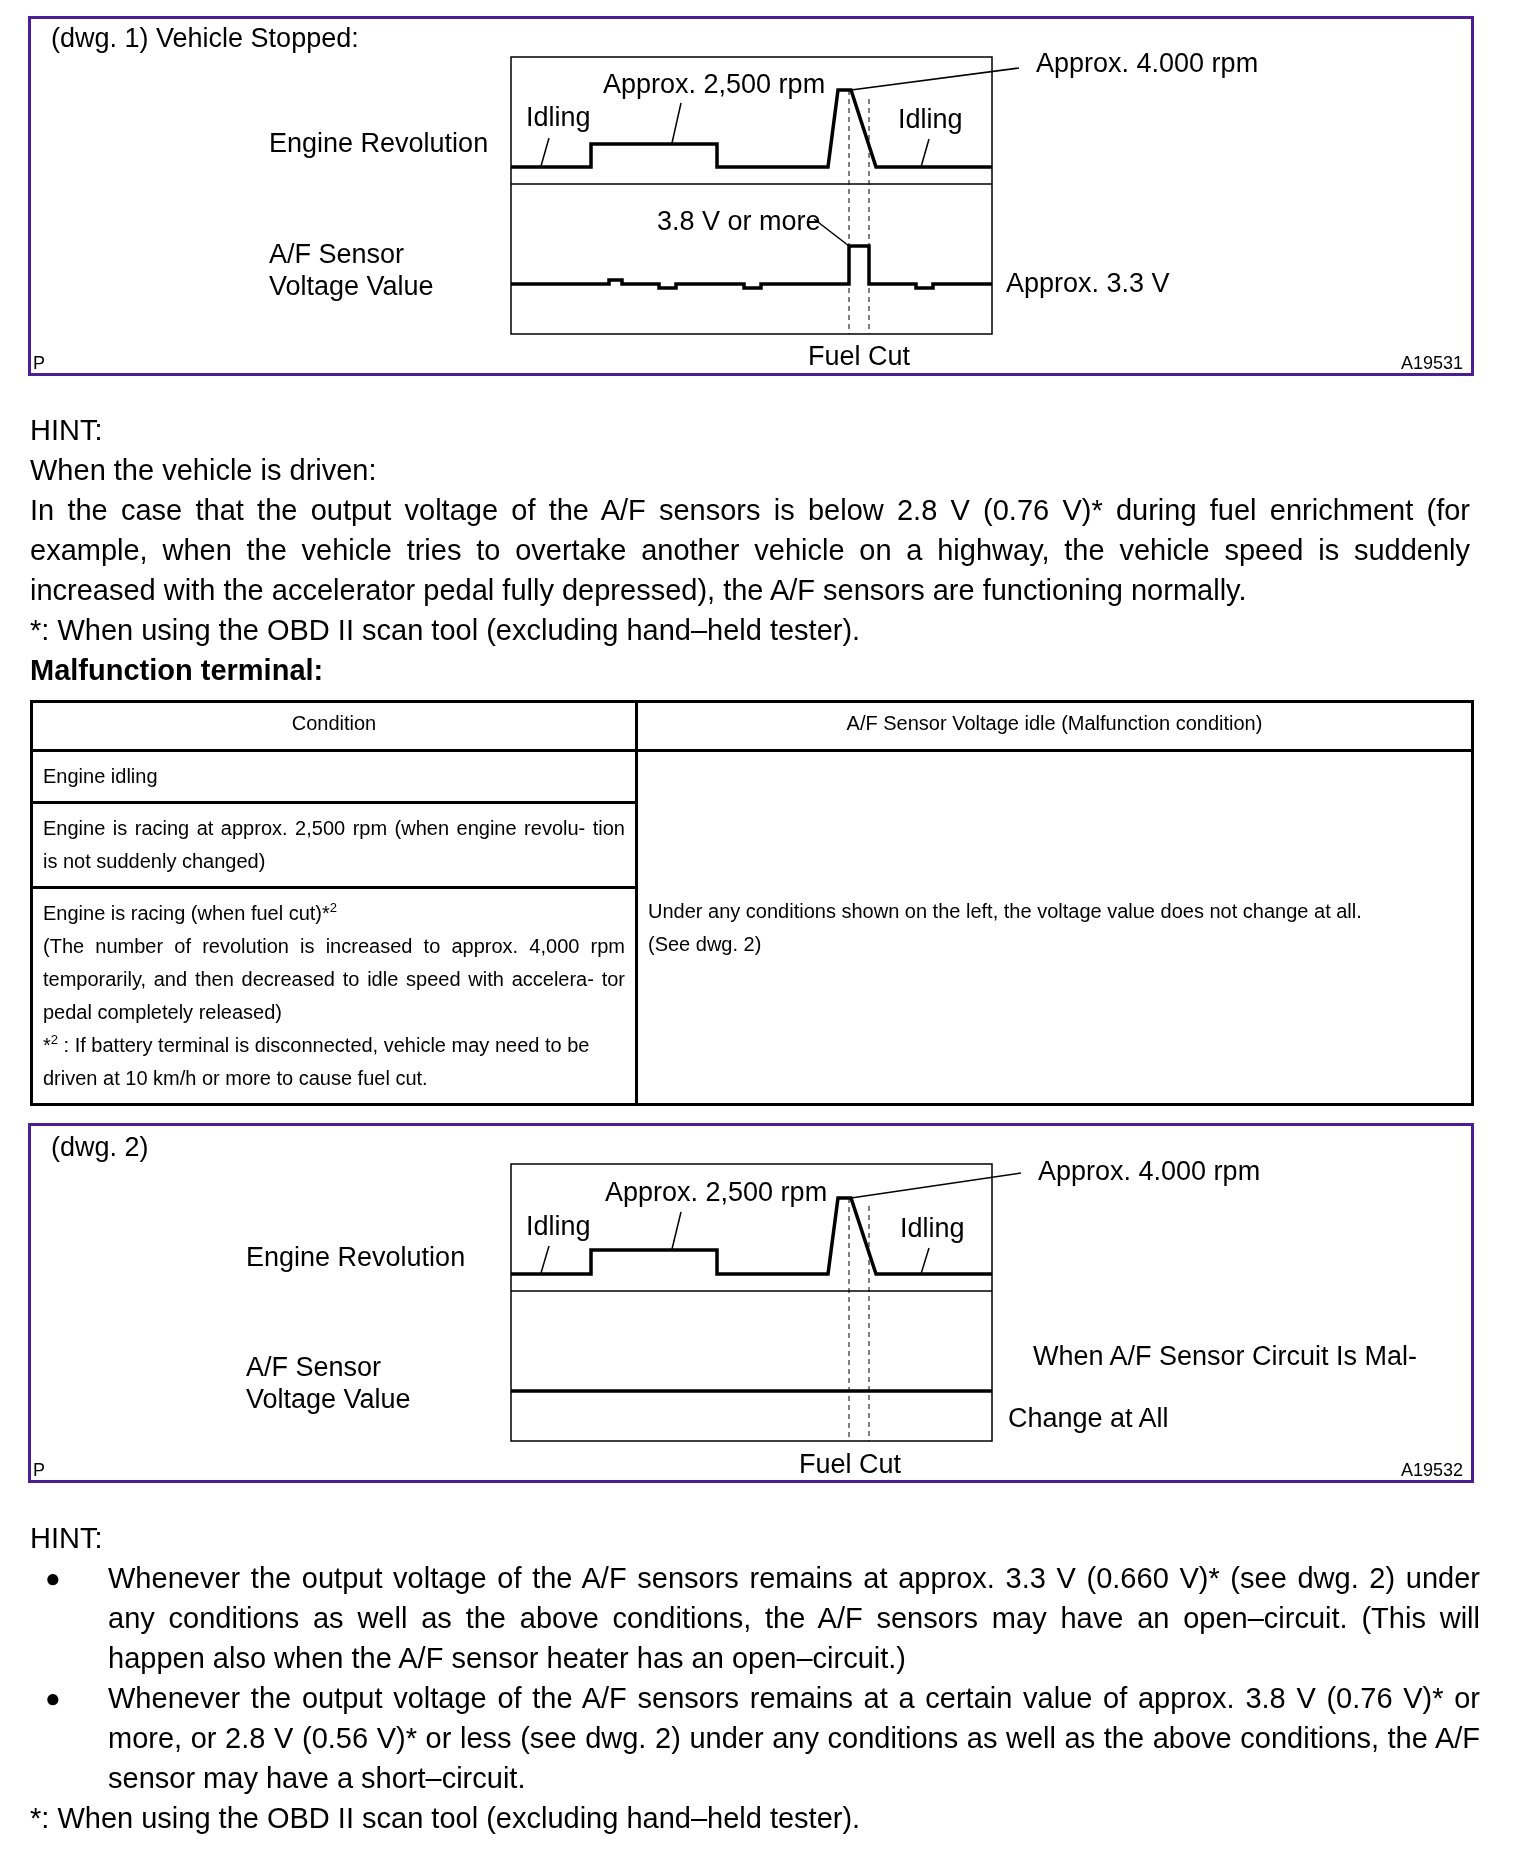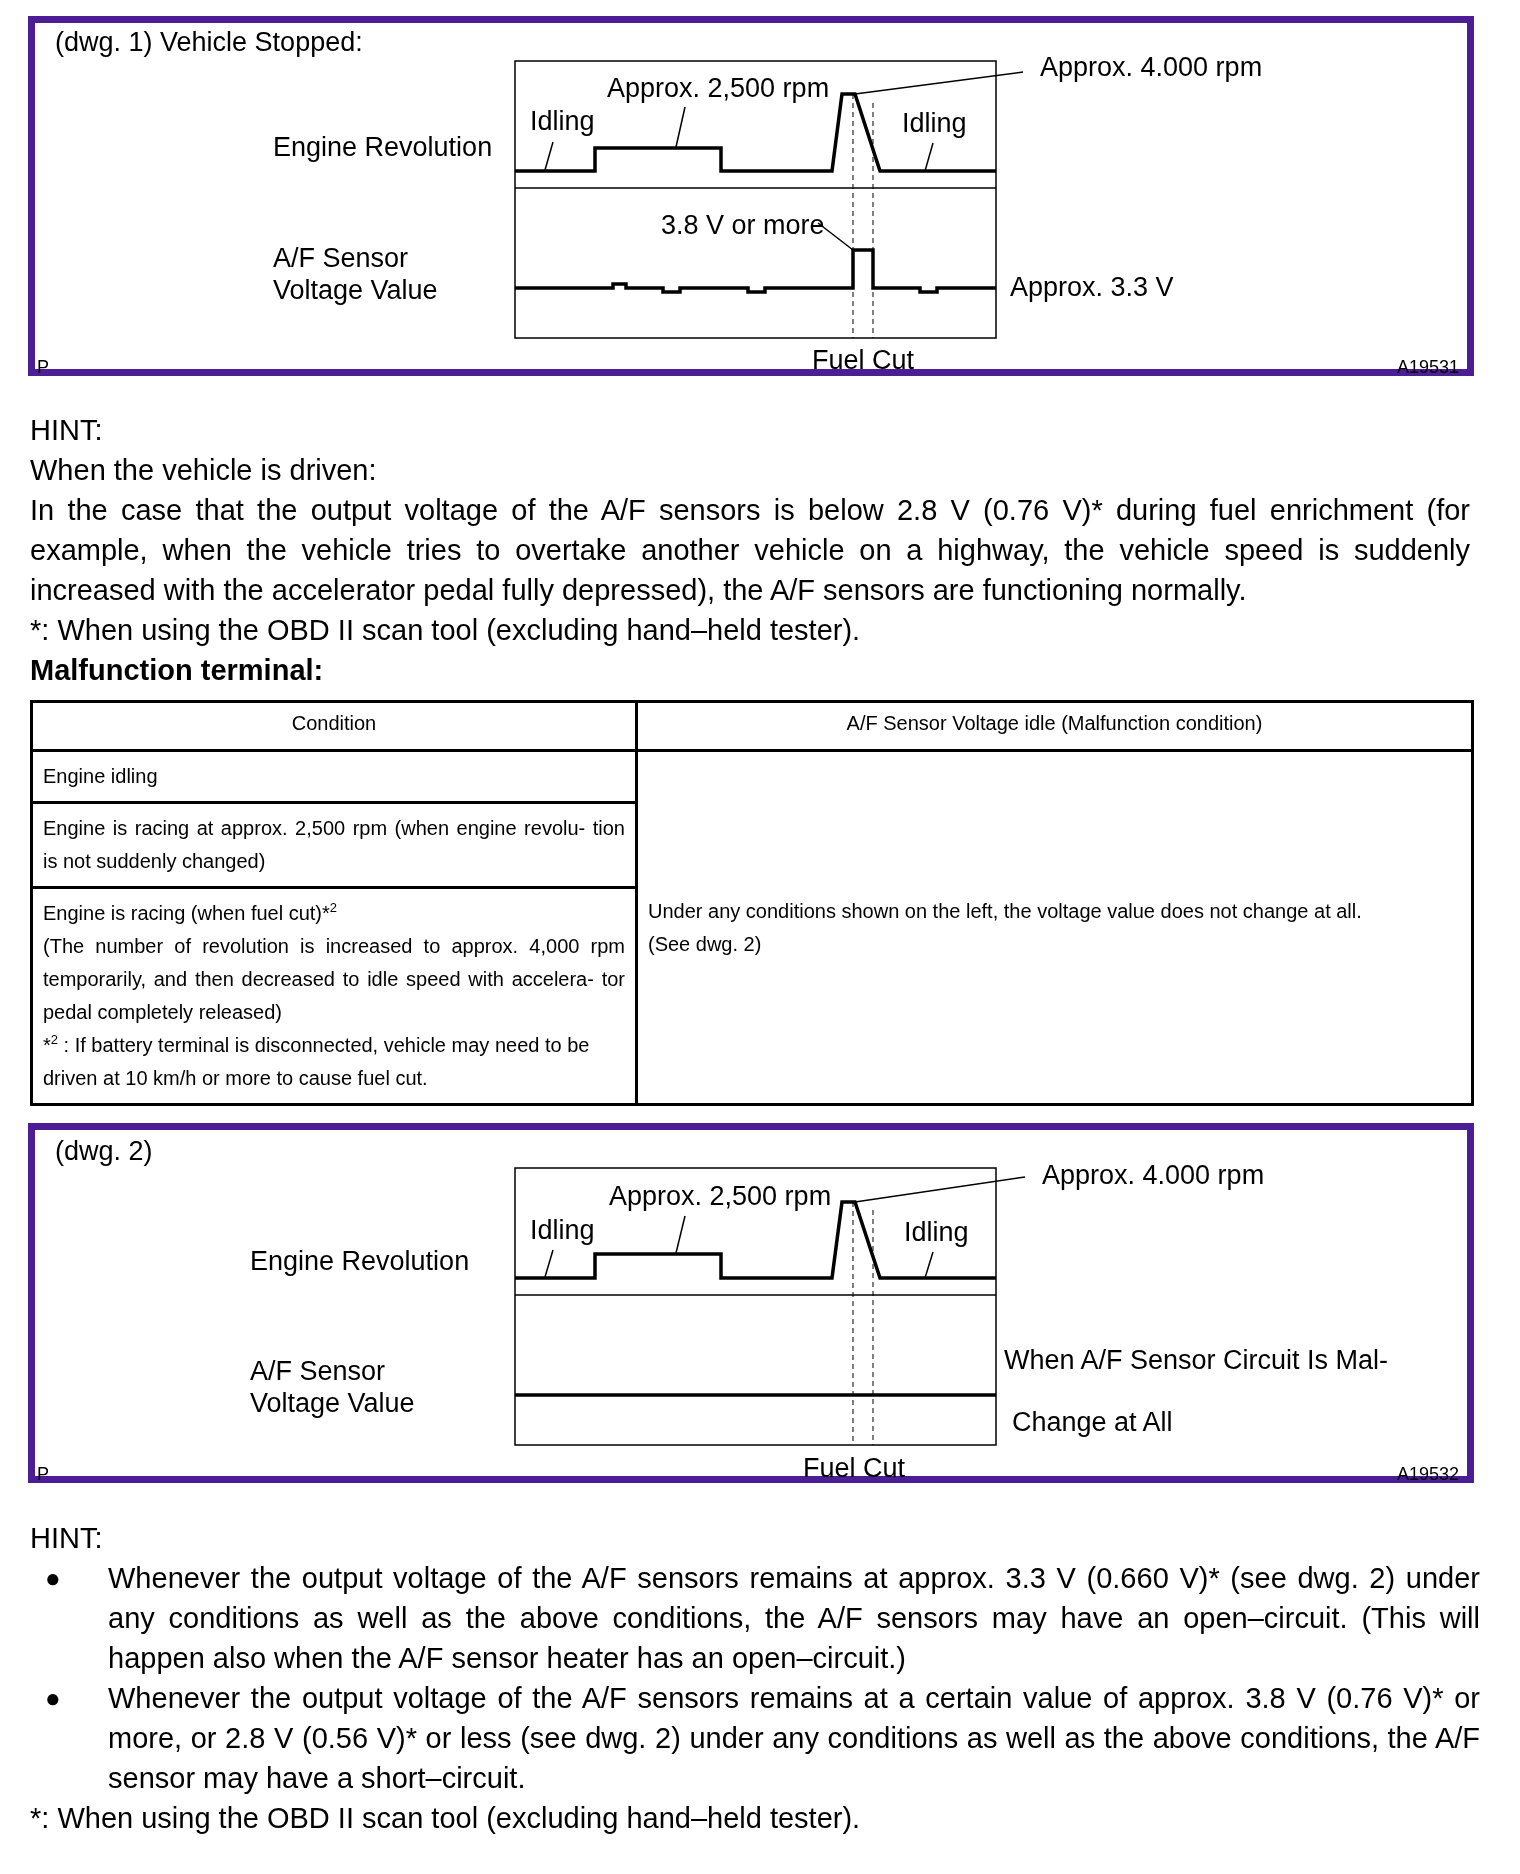--- a/index.html
+++ b/index.html
@@ -1,21 +1,21 @@
 <!DOCTYPE html>
 <html><head>
 <meta charset="utf-8">
 <style>
   html, body { margin: 0; padding: 0; background: #ffffff; }
   body {
     width: 1520px; height: 1874px; position: relative; overflow: hidden;
     font-family: "Liberation Sans", sans-serif; color: #000;
   }
   .fig {
-    position: absolute; border: 7px solid #4c1d95; box-sizing: border-box; background: #fff;
+    position: absolute; border: 3px solid #4c1d95; box-sizing: border-box; background: #fff;
   }
   .fig svg { position: absolute; left: 0; top: 0; }
   .fig-text { position: absolute; font-size: 27px; white-space: nowrap; line-height: 1.15; }
   .fig-small { position: absolute; font-size: 18px; white-space: nowrap; }
   .body-text { position: absolute; left: 30px; font-size: 29px; line-height: 40px; width: 1440px; }
   .bold { font-weight: bold; }
   table.cond {
     position: absolute; left: 30px; top: 700px; width: 1444px; border-collapse: collapse;
     font-size: 20px; line-height: 33px;
   }
@@ -112,21 +112,21 @@
     <line x1="838" y1="80" x2="838" y2="315" stroke="#000" stroke-width="1" stroke-dasharray="5,4"></line>
   </svg>
   <div class="fig-text" style="left:20px; top:6px;">(dwg. 2)</div>
   <div class="fig-text" style="left:215px; top:116px;">Engine Revolution</div>
   <div class="fig-text" style="left:215px; top:226px;">A/F Sensor</div>
   <div class="fig-text" style="left:215px; top:258px;">Voltage Value</div>
   <div class="fig-text" style="left:495px; top:85px;">Idling</div>
   <div class="fig-text" style="left:574px; top:51px;">Approx. 2,500 rpm</div>
   <div class="fig-text" style="left:1007px; top:30px;">Approx. 4.000 rpm</div>
   <div class="fig-text" style="left:869px; top:87px;">Idling</div>
-  <div class="fig-text" style="left:969px; top:215px;">When A/F Sensor Circuit Is Mal-</div>
+  <div class="fig-text" style="left:1002px; top:215px;">When A/F Sensor Circuit Is Mal-</div>
   <div class="fig-text" style="left:977px; top:277px;">Change at All</div>
   <div class="fig-text" style="left:768px; top:323px;">Fuel Cut</div>
   <div class="fig-small" style="left:2px; top:334px; font-size:18px;">P</div>
   <div class="fig-small" style="right:8px; top:334px;">A19532</div>
 </div>
 
 <div class="body-text" style="top:1518px;">HINT:</div>
 
 <div class="bullet-row" style="top:1558px;">
   <span class="bullet-dot">●</span>

